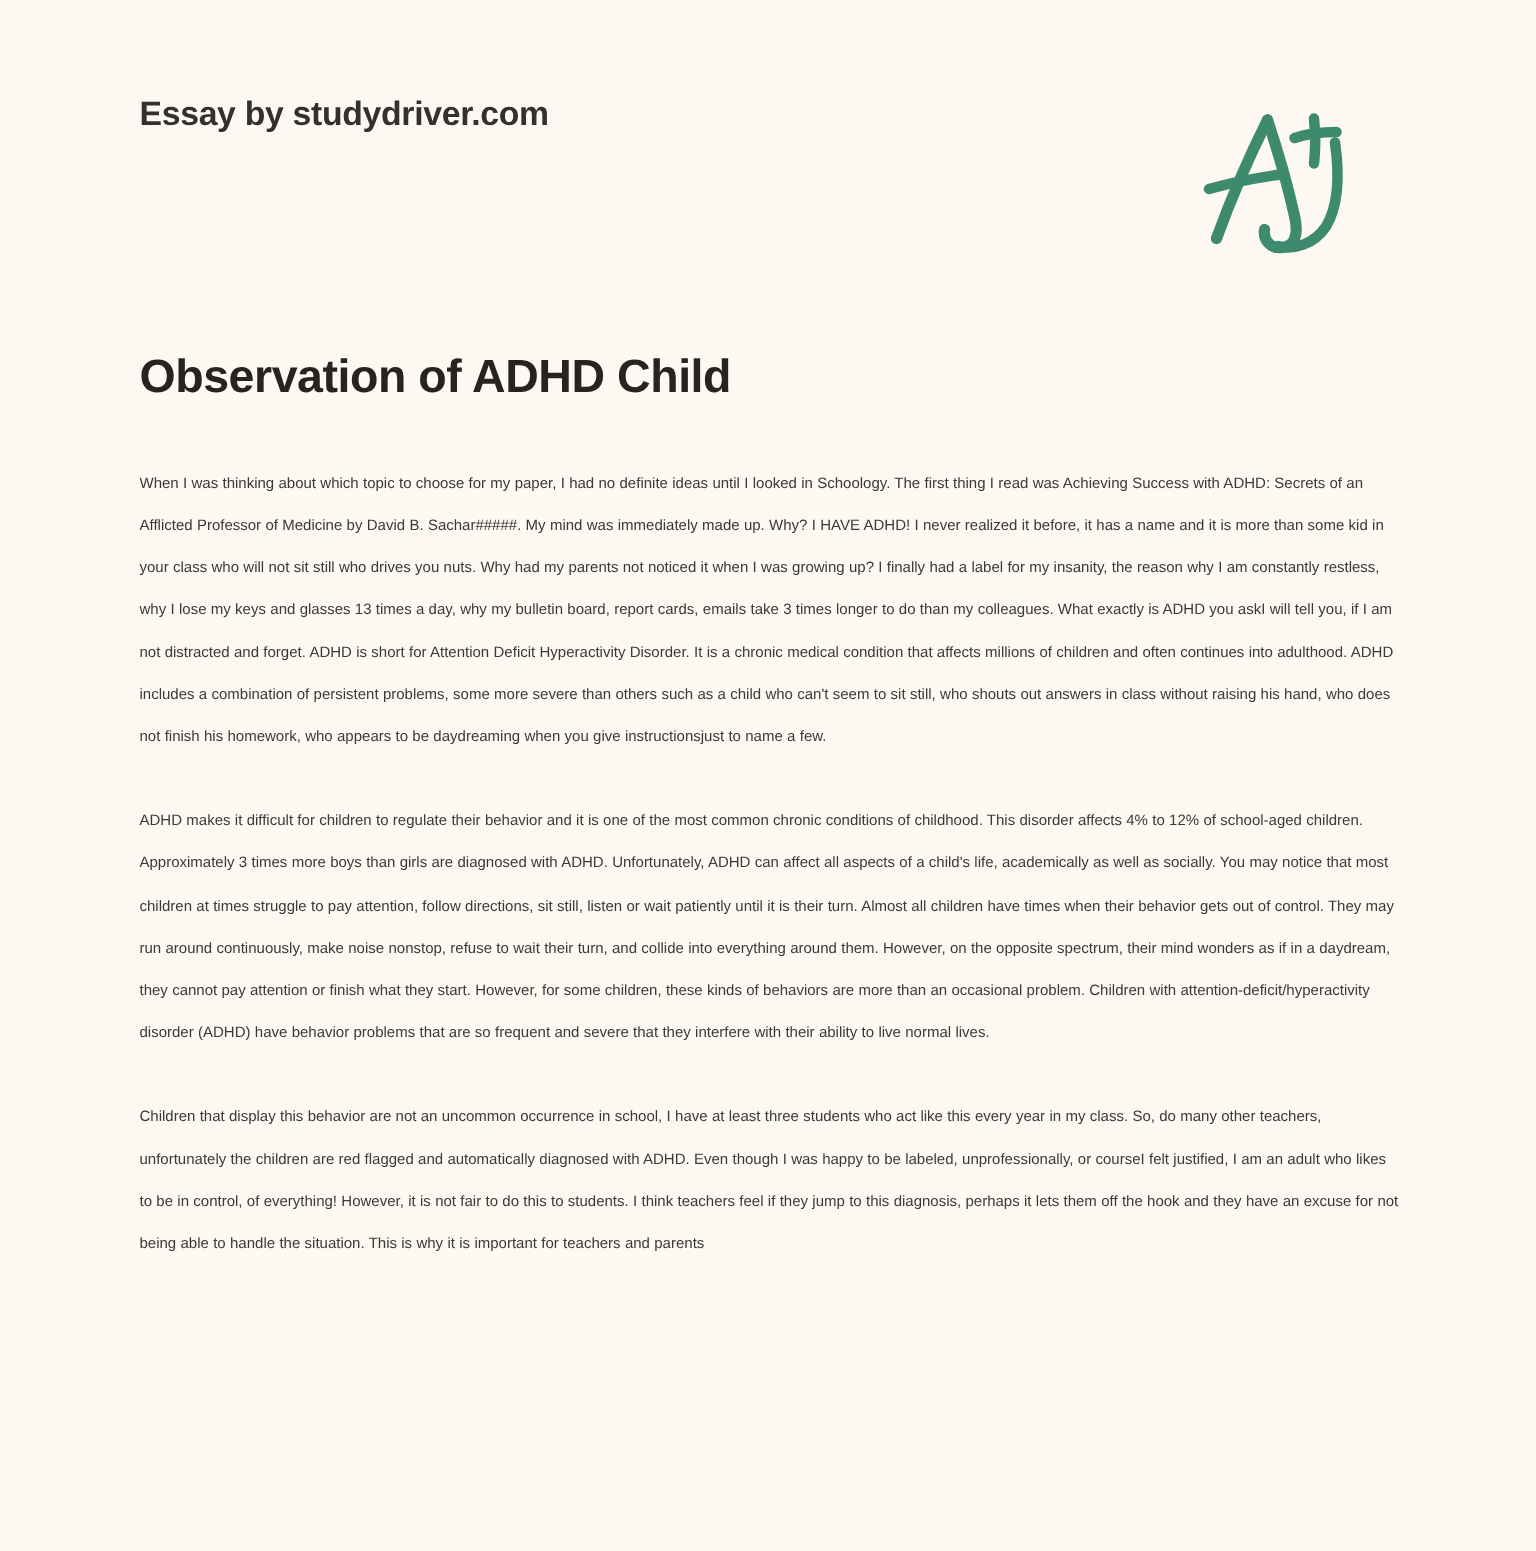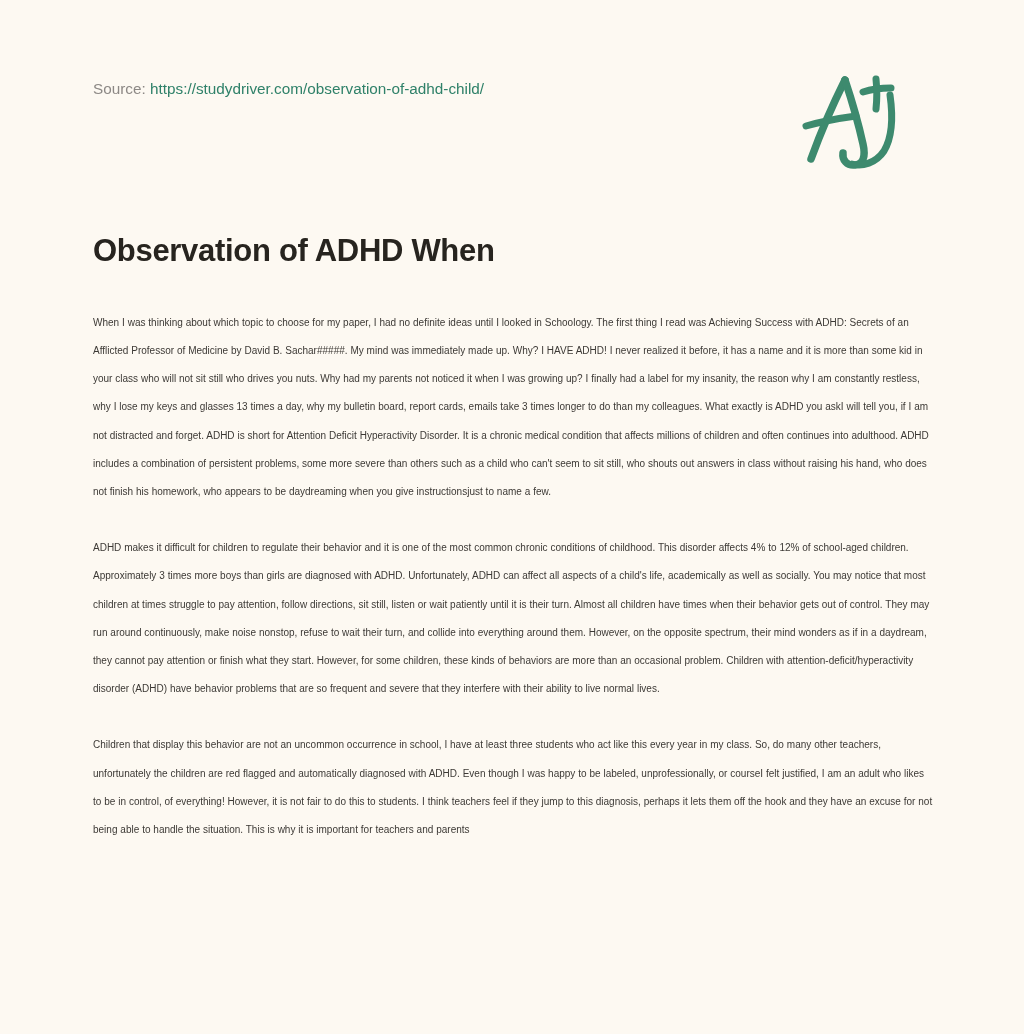--- a/index.html
+++ b/index.html
@@ -107,25 +107,22 @@
   .para:last-child { margin-bottom: 0; }
 </style>
 </head>
 <body>
 
 <div class="page">
 
   <div class="header">
 
     <div class="brand-block">
+      <div class="brand-title">Essay by studydriver.com</div>
 
-      <div class="source-line">
-        <span class="source-label">Source:</span>
-        <a class="source-link" href="#">https://studydriver.com/observation-of-adhd-child/</a>
-      </div>
     </div>
 
     <div class="logo">
       <svg viewBox="0 0 120 110" xmlns="http://www.w3.org/2000/svg">
         <g fill="none" stroke="#3d8a6e" stroke-linecap="round" stroke-linejoin="round">
 
           <path d="M55 16 C48 30 33 62 21 95" stroke-width="7.5"></path>
 
           <path d="M55 16 C61 34 69 62 73 80 C76 93 73 100 65 101 C57 102 52 96 53 89" stroke-width="7.5"></path>
 
@@ -136,21 +133,21 @@
           <path d="M86 15 C87 25 87 36 86 45" stroke-width="7"></path>
 
           <path d="M100 31 C103 52 103 72 94 87 C86 99 72 103 62 100" stroke-width="7"></path>
         </g>
       </svg>
     </div>
 
   </div>
 
   <div class="doc">
-    <h1 class="doc-title">Observation of ADHD When</h1>
+    <h1 class="doc-title">Observation of ADHD Child</h1>
 
     <p class="para">When I was thinking about which topic to choose for my paper, I had no definite ideas until I looked in Schoology. The first thing I read was Achieving Success with ADHD: Secrets of an Afflicted Professor of Medicine by David B. Sachar#####. My mind was immediately made up. Why? I HAVE ADHD! I never realized it before, it has a name and it is more than some kid in your class who will not sit still who drives you nuts. Why had my parents not noticed it when I was growing up? I finally had a label for my insanity, the reason why I am constantly restless, why I lose my keys and glasses 13 times a day, why my bulletin board, report cards, emails take 3 times longer to do than my colleagues. What exactly is ADHD you askI will tell you, if I am not distracted and forget. ADHD is short for Attention Deficit Hyperactivity Disorder. It is a chronic medical condition that affects millions of children and often continues into adulthood. ADHD includes a combination of persistent problems, some more severe than others such as a child who can't seem to sit still, who shouts out answers in class without raising his hand, who does not finish his homework, who appears to be daydreaming when you give instructionsjust to name a few.</p>
 
     <p class="para">ADHD makes it difficult for children to regulate their behavior and it is one of the most common chronic conditions of childhood. This disorder affects 4% to 12% of school-aged children. Approximately 3 times more boys than girls are diagnosed with ADHD. Unfortunately, ADHD can affect all aspects of a child's life, academically as well as socially. You may notice that most children at times struggle to pay attention, follow directions, sit still, listen or wait patiently until it is their turn. Almost all children have times when their behavior gets out of control. They may run around continuously, make noise nonstop, refuse to wait their turn, and collide into everything around them. However, on the opposite spectrum, their mind wonders as if in a daydream, they cannot pay attention or finish what they start. However, for some children, these kinds of behaviors are more than an occasional problem. Children with attention-deficit/hyperactivity disorder (ADHD) have behavior problems that are so frequent and severe that they interfere with their ability to live normal lives.</p>
 
     <p class="para">Children that display this behavior are not an uncommon occurrence in school, I have at least three students who act like this every year in my class. So, do many other teachers, unfortunately the children are red flagged and automatically diagnosed with ADHD. Even though I was happy to be labeled, unprofessionally, or courseI felt justified, I am an adult who likes to be in control, of everything! However, it is not fair to do this to students. I think teachers feel if they jump to this diagnosis, perhaps it lets them off the hook and they have an excuse for not being able to handle the situation. This is why it is important for teachers and parents</p>
   </div>
 
 </div>
 

